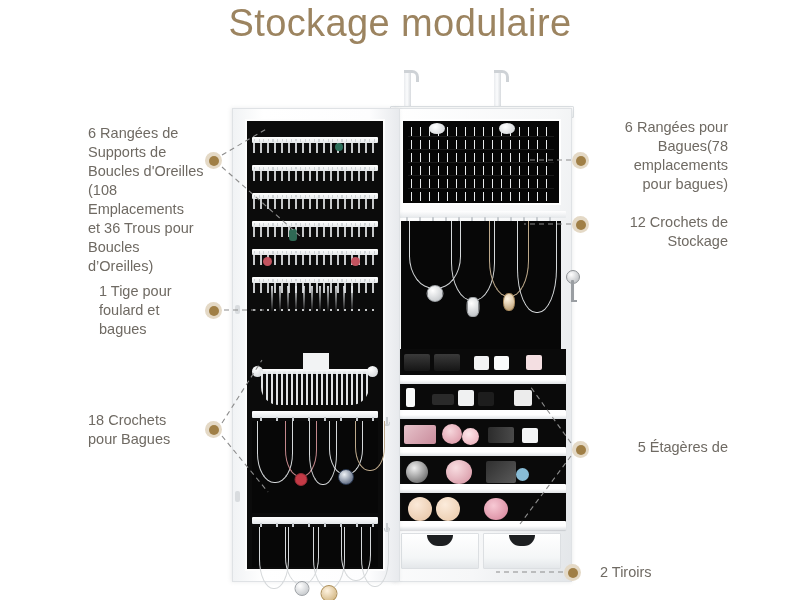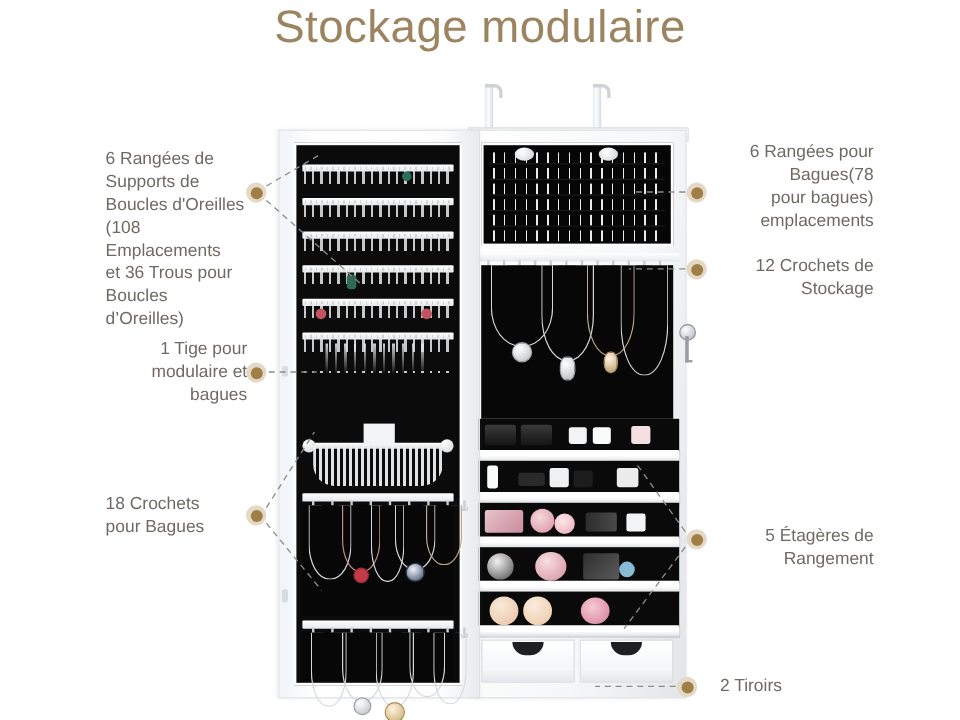--- a/index.html
+++ b/index.html
@@ -554,50 +554,49 @@
   <div class="anno left" style="left:88px; top:124px; width:118px;">
     <div>6 Rangées de</div>
     <div>Supports de</div>
     <div>Boucles d'Oreilles</div>
     <div>(108 Emplacements</div>
     <div>et 36 Trous pour</div>
     <div>Boucles d’Oreilles)</div>
   </div>
   <div class="dot" style="left:205px; top:152px;"></div>
 
-  <div class="anno left" style="left:88px; top:282px; width:118px;text-align:right;">
+  <div class="anno left" style="left:99px; top:282px; width:118px;">
     <div>1 Tige pour</div>
-    <div>modulaire et</div>
+    <div>foulard et</div>
     <div>bagues</div>
   </div>
   <div class="dot" style="left:205px; top:302px;"></div>
 
   <div class="anno left" style="left:88px; top:411px; width:118px;">
     <div>18 Crochets</div>
     <div>pour Bagues</div>
   </div>
   <div class="dot" style="left:205px; top:421px;"></div>
 
   <div class="anno right" style="left:588px; top:118px; width:140px;">
     <div>6 Rangées pour</div>
     <div>Bagues(78</div>
+    <div>emplacements</div>
     <div>pour bagues)</div>
-    <div>emplacements</div>
   </div>
   <div class="dot" style="left:572px; top:152px;"></div>
 
   <div class="anno right" style="left:588px; top:213px; width:140px;">
     <div>12 Crochets de</div>
     <div>Stockage</div>
   </div>
   <div class="dot" style="left:572px; top:216px;"></div>
 
   <div class="anno right" style="left:588px; top:438px; width:140px;">
     <div>5 Étagères de</div>
-    <div>Rangement</div>
   </div>
   <div class="dot" style="left:572px; top:441px;"></div>
 
   <div class="anno rleft" style="left:600px; top:563px; width:150px;">
     <div>2 Tiroirs</div>
   </div>
   <div class="dot" style="left:564px; top:564px;"></div>
 
 </div>
 

